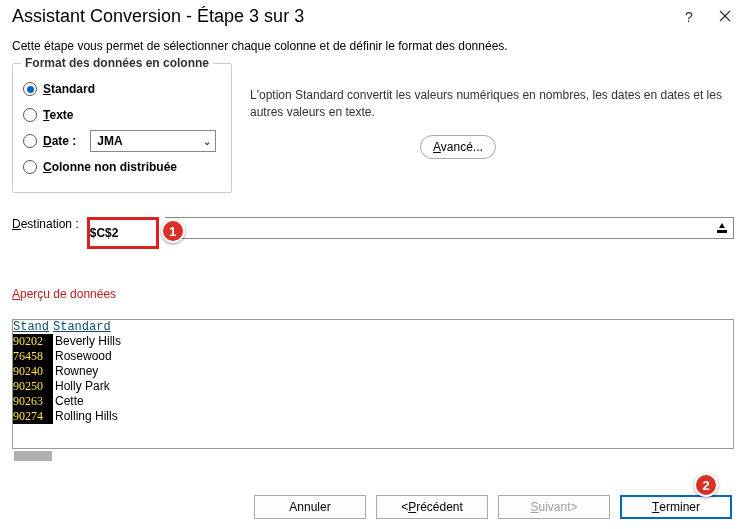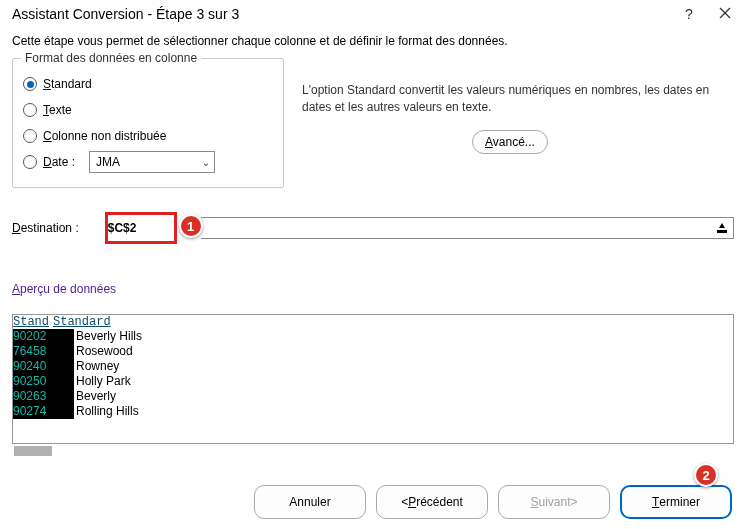--- a/index.html
+++ b/index.html
@@ -1,57 +1,57 @@
 <!DOCTYPE html>
 <html><head>
 <meta charset="utf-8">
 <style>
   * { box-sizing: border-box; font-family: "Segoe UI", Tahoma, sans-serif; font-size: 12px; }
   body { margin: 0; background: #fff; color: #000; }
   .window { width: 746px; height: 529px; background: #fff; position: relative; }
   .titlebar { display: flex; align-items: center; justify-content: space-between; padding: 6px 12px 8px 12px; }
-  .titlebar-left { font-size: 14px; }
+  .titlebar-left { font-size: 18px; }
   .titlebar-right { display: flex; gap: 18px; align-items: center; }
   .tb-btn { width: 18px; text-align: center; color: #333; font-size: 14px; }
   .tb-close svg { stroke: #333; }
   .content { padding: 4px 12px 0 12px; }
   .intro { color: #000000; margin-bottom: 10px; }
   .toprow { display: flex; gap: 18px; }
-  .fieldset { border: 1px solid #ccc; border-radius: 2px; padding: 10px 10px 10px 10px; width: 272px; position: relative; }
+  .fieldset { border: 1px solid #ccc; border-radius: 2px; padding: 10px 10px 10px 10px; width: 220px; position: relative; font-weight: bold; }
   .fieldset-title { position: absolute; top: -8px; left: 8px; background: #fff; padding: 0 4px; color: #333; }
   .radio-row { display: flex; align-items: center; gap: 6px; margin: 4px 0; height: 22px; }
   .radio-outer { width: 14px; height: 14px; border: 1px solid #555; border-radius: 50%; display: inline-flex; align-items: center; justify-content: center; background: #fff; }
   .radio-inner { width: 7px; height: 7px; background: #0067c0; border-radius: 50%; }
   .radio-label u { text-decoration: underline; }
   .date-select { margin-left: 8px; border: 1px solid #888; height: 22px; width: 126px; display: flex; align-items: center; justify-content: space-between; padding: 0 4px 0 6px; background: #fff; }
   .chev { font-size: 10px; color: #444; }
   .right-pane { flex: 1; padding-top: 24px; }
   .right-text { color: #333; line-height: 1.4; }
   .adv-btn { margin-top: 14px; margin-left: 170px; border: 1px solid #aaa; background: #fdfdfd; padding: 4px 12px; border-radius: 12px; display: inline-block; }
-  .dest-row { display: flex; align-items: center; margin-top: 24px; gap: 26px; }
+  .dest-row { display: flex; align-items: flex-start; margin-top: 24px; gap: 8px; }
   .dest-input-wrap { position: relative; }
   .dest-input { border: 3px solid #e02020; height: 32px; width: 72px; padding: 0 0; font-size: 12px; font-weight: bold; }
   .dest-rest { flex: 1; height: 22px; border: 1px solid #888; border-left: none; margin-left: -2px; background: #fff; display: flex; align-items: center; justify-content: flex-end; padding-right: 4px; }
   .picker-icon svg { display: block; }
   .badge { width: 24px; height: 24px; background: #d93025; border: 2px solid #fff; border-radius: 50%; color: #fff; display: inline-flex; align-items: center; justify-content: center; font-weight: bold; font-size: 13px; box-shadow: 0 1px 3px rgba(0,0,0,.4); position: absolute; }
   .preview-group { margin-top: 38px; position: relative; }
-  .preview-title { color: #4c1d95; margin-bottom: 18px; }
+  .preview-title { color: #b91c1c; margin-bottom: 18px; }
   .preview-box { border: 1px solid #999; height: 130px; display: flex; flex-direction: column; margin-top: 6px; position: relative; }
   .preview-header { display: flex; background: #fff; }
   .ph { font-family: "Courier New", monospace; font-size: 12px; color: #0c4a6e; text-decoration: underline; }
   .ph1 { width: 40px; background: #fff; }
   .ph2 { flex: 1; }
   .preview-body { flex: 1; overflow: hidden; background: #fff; display:flex; }
   .pb-rows { flex:1; }
   .pb-row { display: flex; font-family: "Courier New", monospace; font-size: 12px; line-height: 15px; }
-  .pb-col1 { width: 61px; background: #000; color: #14b8a6; }
+  .pb-col1 { width: 40px; background: #000; color: #fde047; font-family: Liberation Serif, serif; }
   .pb-col2 { flex: 1; padding-left: 2px; }
   .hscroll { height: 10px; width: 38px; background: #b0b0b0; margin: 2px 0 0 2px; }
   .btn-row { position: absolute; bottom: 10px; right: 14px; display: flex; gap: 10px; }
-  .btn { width: 112px; height: 34px; border: 1px solid #aaa; background: #fdfdfd; border-radius: 10px; display: inline-flex; align-items: center; justify-content: center; color: #000; }
+  .btn { width: 112px; height: 24px; border: 1px solid #aaa; background: #fdfdfd; border-radius: 0; display: inline-flex; align-items: center; justify-content: center; color: #000; }
   .btn.disabled { color: #a0a0a0; }
   .btn.primary { border: 2px solid #0067c0; }
   .underline-first u { text-decoration: underline; }
 </style>
 </head>
 <body>
 
 <div class="window">
 
   <div class="titlebar">
@@ -83,30 +83,30 @@
           <span class="radio-label underline-first"><u>S</u><span>tandard</span></span>
         </div>
 
         <div class="radio-row">
           <span class="radio-outer"></span>
           <span class="radio-label underline-first"><u>T</u><span>exte</span></span>
         </div>
 
         <div class="radio-row">
           <span class="radio-outer"></span>
-          <span class="radio-label underline-first"><u>C</u><span>olonne non distribuée</span></span>
-        </div>
-
-        <div class="radio-row">
-          <span class="radio-outer"></span>
           <span class="radio-label underline-first"><u>D</u><span>ate :</span></span>
           <span class="date-select">
             <span>JMA</span>
             <span class="chev">⌄</span>
           </span>
+        </div>
+
+        <div class="radio-row">
+          <span class="radio-outer"></span>
+          <span class="radio-label underline-first"><u>C</u><span>olonne non distribuée</span></span>
         </div>
       </div>
 
       <div class="right-pane">
         <div class="right-text">L'option Standard convertit les valeurs numériques en nombres, les dates en dates et les autres valeurs en texte.</div>
         <div class="adv-btn underline-first"><u>A</u><span>vancé...</span></div>
       </div>
 
     </div>
 
@@ -146,21 +146,21 @@
               <div class="pb-row">
                 <span class="pb-col1">90240</span>
                 <span class="pb-col2">Rowney</span>
               </div>
               <div class="pb-row">
                 <span class="pb-col1">90250</span>
                 <span class="pb-col2">Holly Park</span>
               </div>
               <div class="pb-row">
                 <span class="pb-col1">90263</span>
-                <span class="pb-col2">Beverly</span>
+                <span class="pb-col2">Cette</span>
               </div>
               <div class="pb-row">
                 <span class="pb-col1">90274</span>
                 <span class="pb-col2">Rolling Hills</span>
               </div>
             </div>
 
         </div>
       </div>
       <div class="hscroll"></div>

